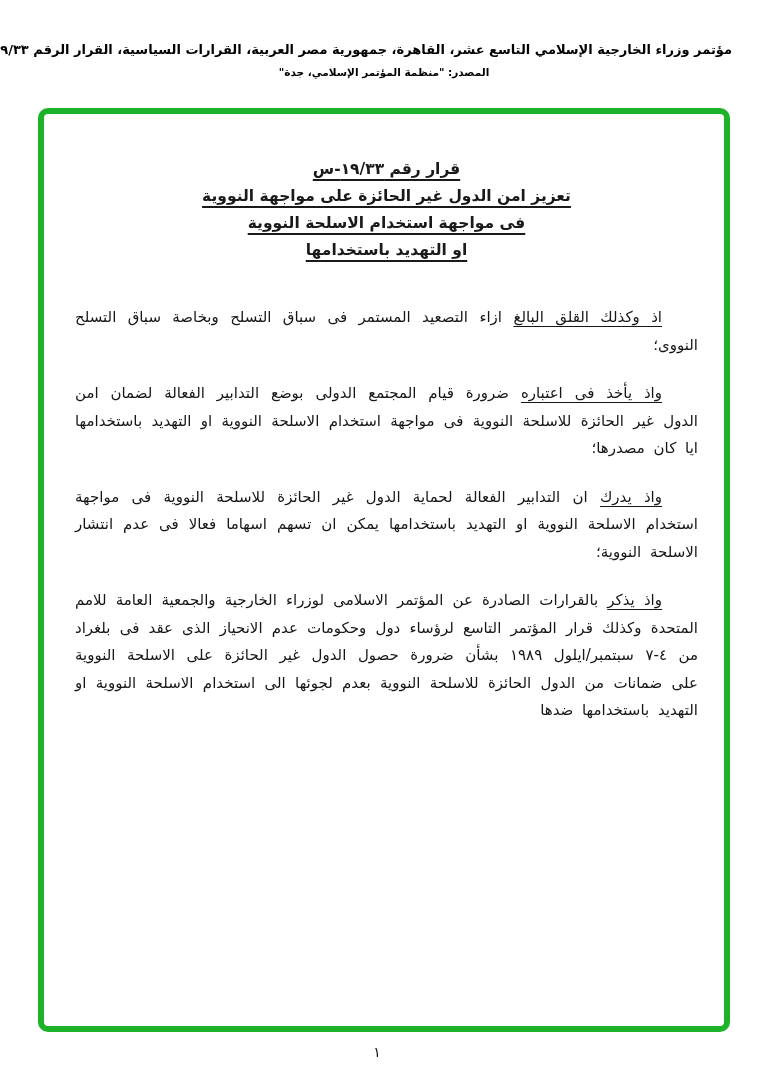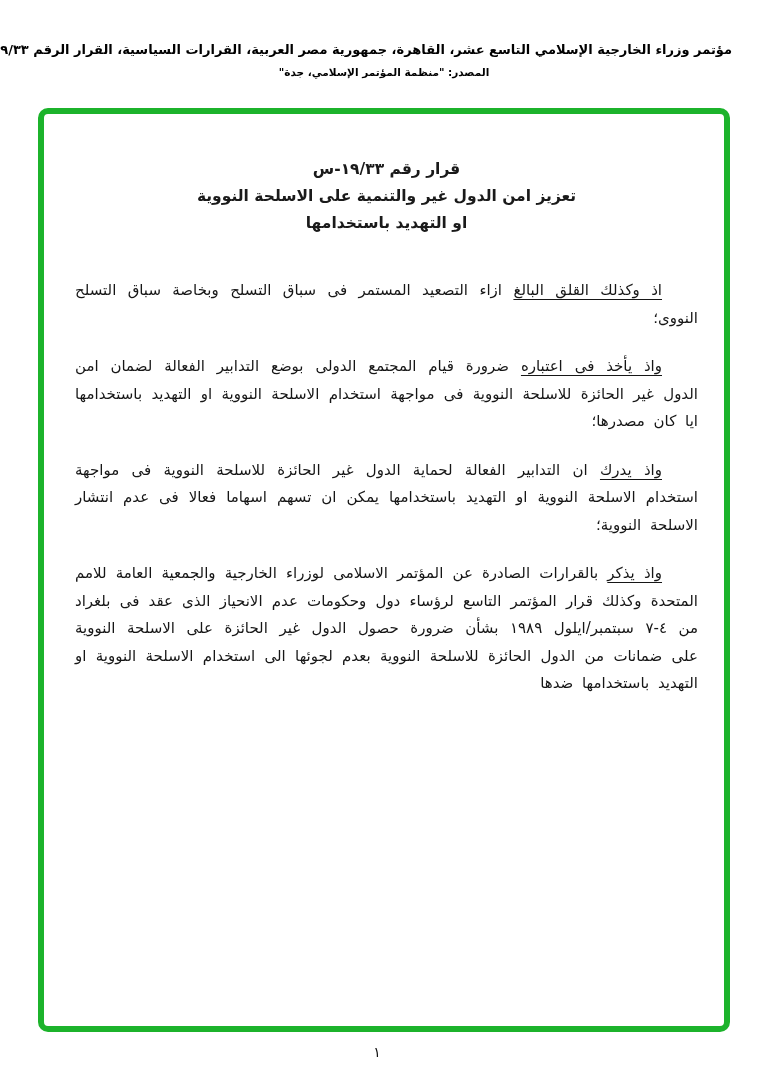--- a/index.html
+++ b/index.html
@@ -32,20 +32,21 @@
   }
   
   .doc{direction:rtl;}
   .title-block{
     text-align:center;margin-bottom:40px;
   }
   .title-line{
     font-size:15.5px;line-height:27px;font-weight:bold;color:#1a1a1a;
   }
   .title-line > span{
+    text-decoration:underline;
     text-decoration-thickness:1.5px;
     text-underline-offset:5px;
   }
   .para{
     font-size:15px;line-height:27.5px;color:#161616;
     text-align:justify;text-justify:inter-word;
     word-spacing:4px;
     text-indent:36px;
     margin:0 0 21px 0;
   }
@@ -66,21 +67,22 @@
 <div class="meta">
   <div class="meta-line1">مؤتمر وزراء الخارجية الإسلامي التاسع عشر، القاهرة، جمهورية مصر العربية، القرارات السياسية، القرار الرقم ١٩/٣٣-س</div>
   <div class="meta-line2">المصدر:  "منظمة المؤتمر الإسلامي، جدة"</div>
 </div>
 
 <div class="scan-frame">
   <div class="doc">
 
     <div class="title-block">
       <div class="title-line"><span>قرار رقم ١٩/٣٣-س</span></div>
-      <div class="title-line"><span>تعزيز امن الدول غير والتنمية على الاسلحة النووية</span></div>
+      <div class="title-line"><span>تعزيز امن الدول غير الحائزة على مواجهة النووية</span></div>
+      <div class="title-line"><span>فى مواجهة استخدام الاسلحة النووية</span></div>
       <div class="title-line"><span>او التهديد باستخدامها</span></div>
     </div>
 
 
     <p class="para"><span class="lead">اذ وكذلك القلق البالغ</span><span> ازاء التصعيد المستمر فى سباق التسلح وبخاصة سباق التسلح النووى؛</span></p>
 
     <p class="para"><span class="lead">واذ يأخذ فى اعتباره</span><span> ضرورة قيام المجتمع الدولى بوضع التدابير الفعالة لضمان امن الدول غير الحائزة للاسلحة النووية فى مواجهة استخدام الاسلحة النووية او التهديد باستخدامها ايا كان مصدرها؛</span></p>
 
     <p class="para"><span class="lead">واذ يدرك</span><span> ان التدابير الفعالة لحماية الدول غير الحائزة للاسلحة النووية فى مواجهة استخدام الاسلحة النووية او التهديد باستخدامها يمكن ان تسهم اسهاما فعالا فى عدم انتشار الاسلحة النووية؛</span></p>
 

